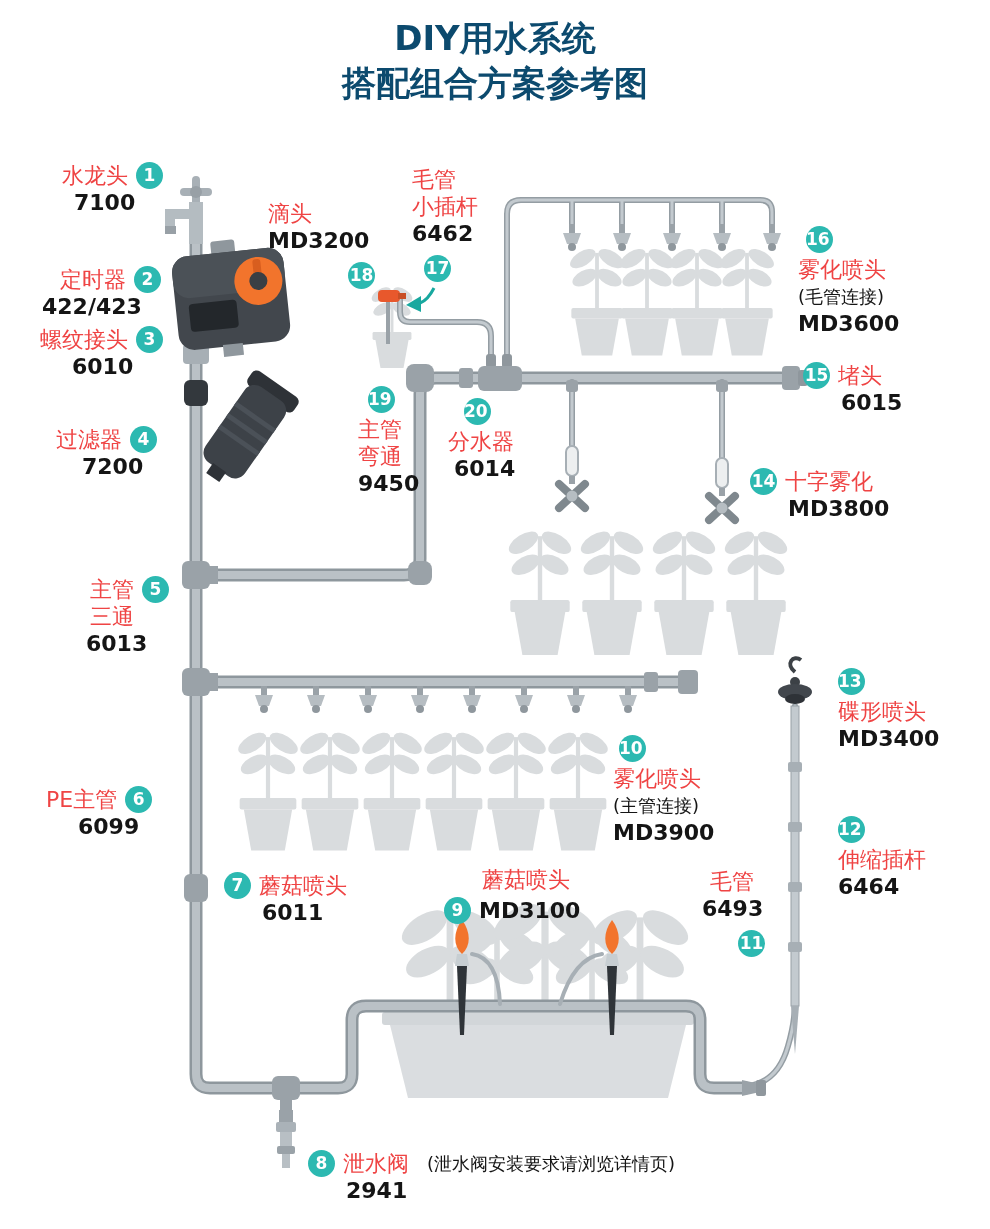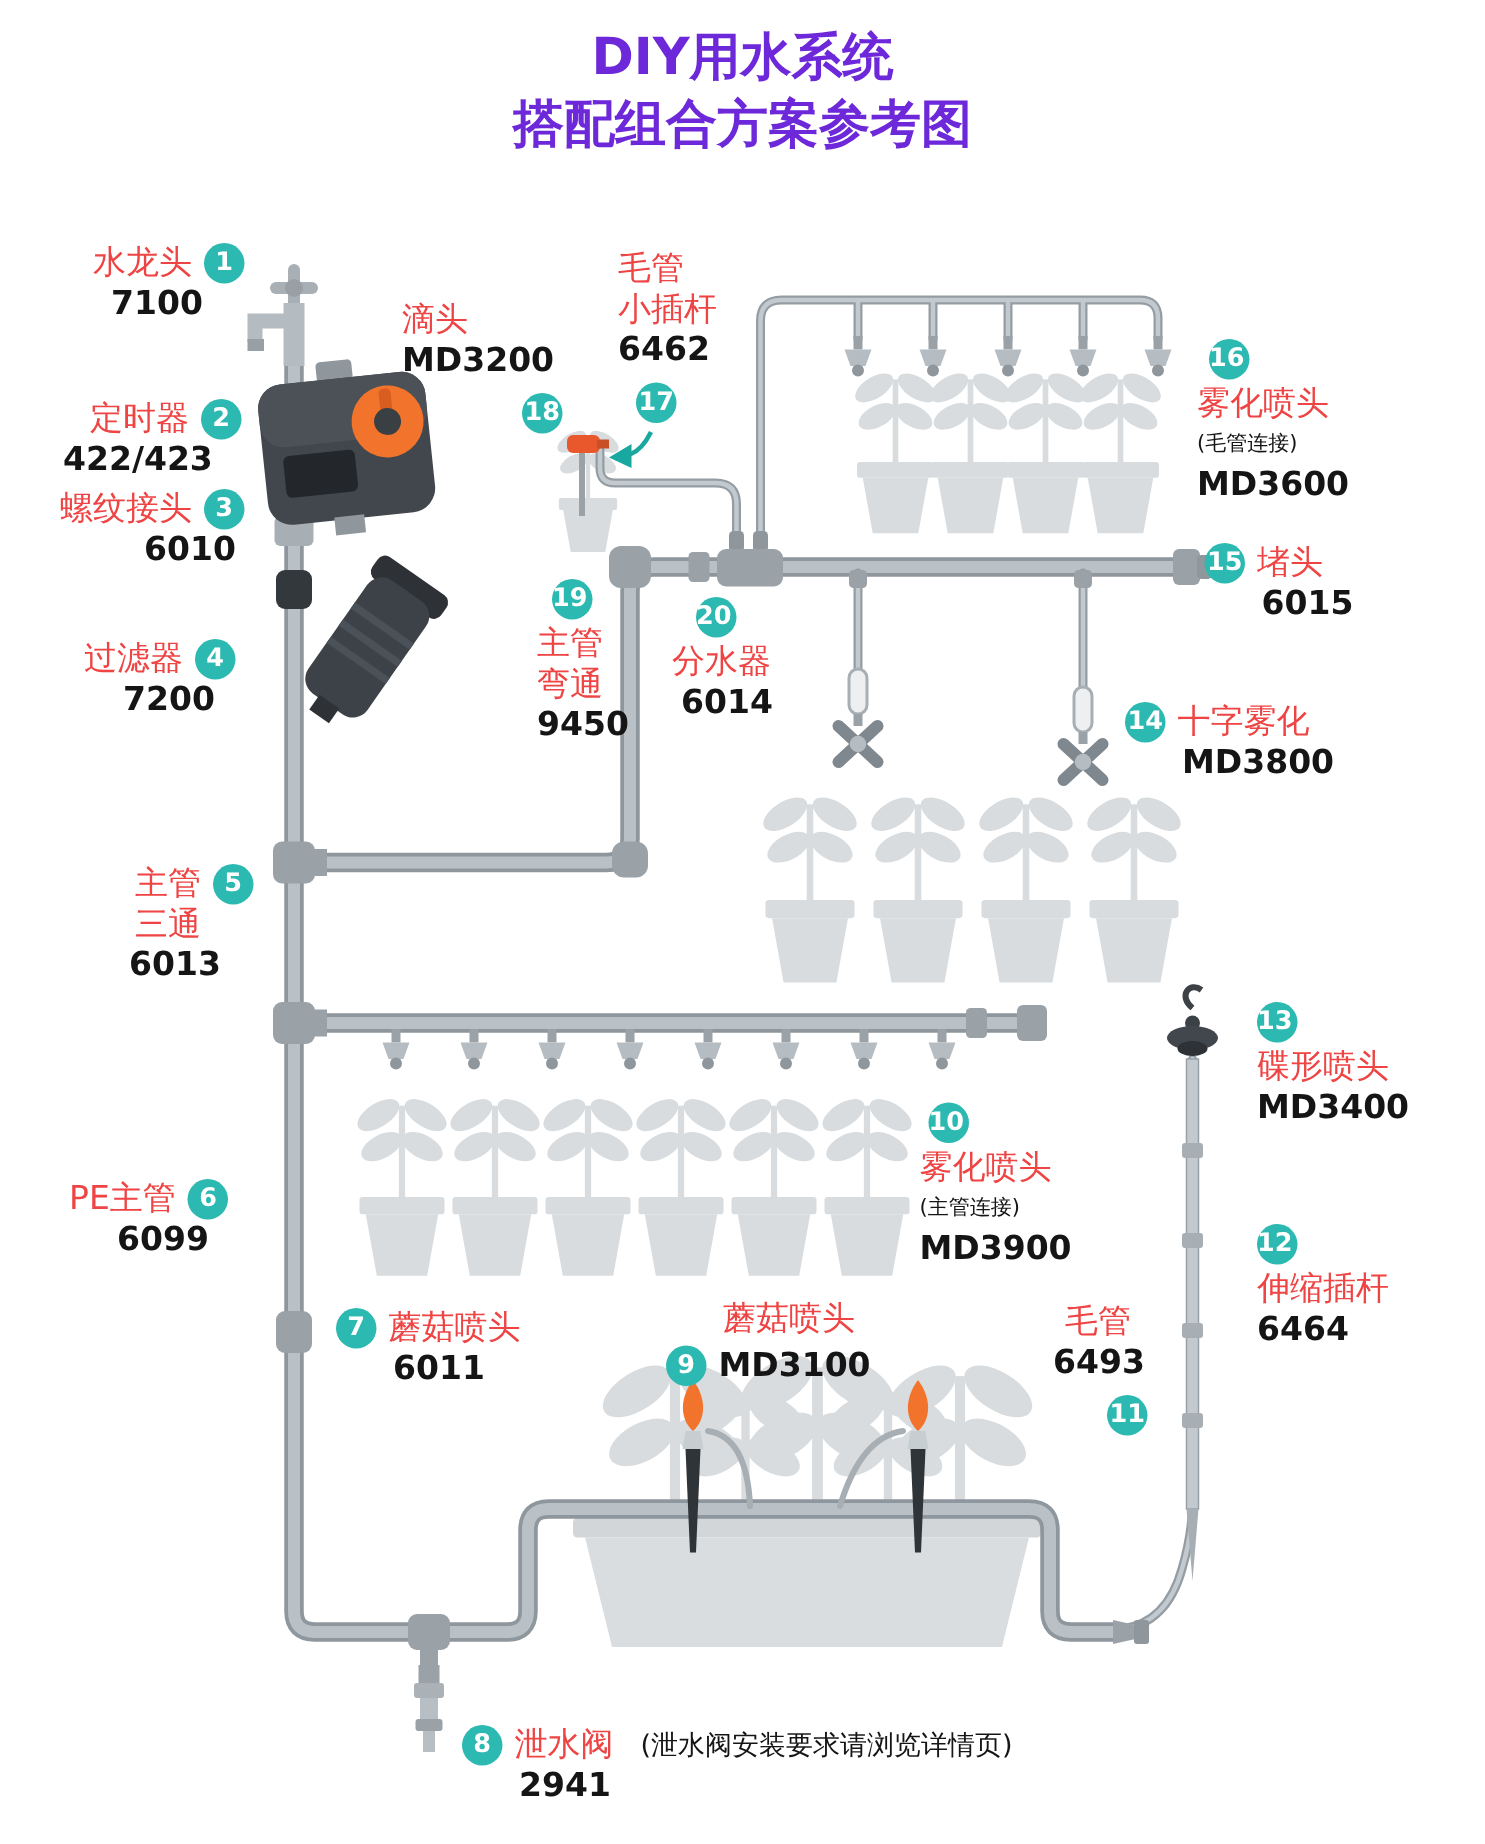--- a/index.html
+++ b/index.html
@@ -1,25 +1,25 @@
 <!DOCTYPE html>
 <html><head>
 <meta charset="utf-8">
 <style>
   html,body{margin:0;padding:0;background:#fff;}
   .stage{position:relative;width:990px;height:1229px;background:#ffffff;overflow:hidden;
          font-family:"DejaVu Sans","Liberation Sans",sans-serif;color:#111;}
   .title{position:absolute;top:16px;left:0;width:100%;text-align:center;
-         font-size:34px;font-weight:bold;line-height:1.32;color:#6d28d9;}
+         font-size:34px;font-weight:bold;line-height:1.32;color:#0c4a6e;}
   svg.layer{position:absolute;left:0;top:0;}
   .lbl{position:absolute;font-size:22px;line-height:27px;color:#151515;white-space:nowrap;}
   .lbl .row{display:flex;align-items:center;gap:8px;}
   .nm{color:#ef4444;}
   .model{font-weight:bold;font-size:22px;color:#151515;}
-  .sub{font-size:14px;}
+  .sub{font-size:18px;}
   .note{font-size:18px;font-weight:normal;margin-left:10px;}
   .badge{display:inline-flex;width:27px;height:27px;border-radius:50%;
          background:#2cb9b1;color:#fff;font-size:17px;font-weight:bold;
          align-items:center;justify-content:center;flex:0 0 auto;}
   .bcol{display:block;margin-bottom:3px;}
 </style>
 </head>
 <body>
 
 <div class="stage">
@@ -264,21 +264,21 @@
         <span class="badge">2</span>
       </div>
     <div class="model" style="margin-left:-18px">422/423</div>
   </div>
 
   <div class="lbl" style="left:40px;top:326px">
     <div class="row">
         <span class="nm">螺纹接头</span>
         <span class="badge">3</span>
       </div>
-    <div class="model" style="margin-left:56px">6010</div>
+    <div class="model" style="margin-left:32px">6010</div>
   </div>
 
   <div class="lbl" style="left:56px;top:426px">
     <div class="row">
         <span class="nm">过滤器</span>
         <span class="badge">4</span>
       </div>
     <div class="model" style="margin-left:26px">7200</div>
   </div>
 

